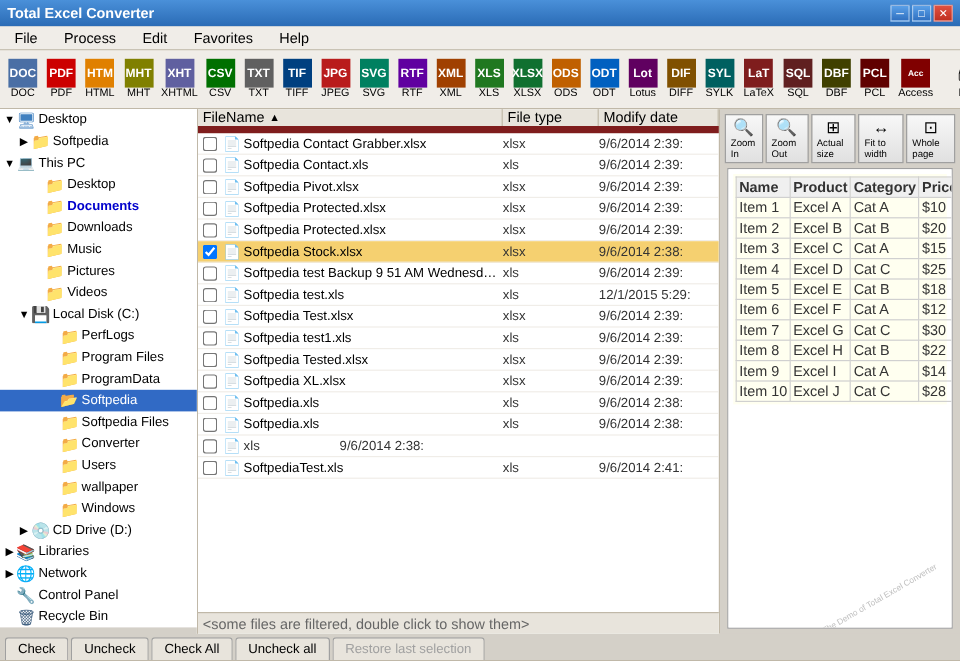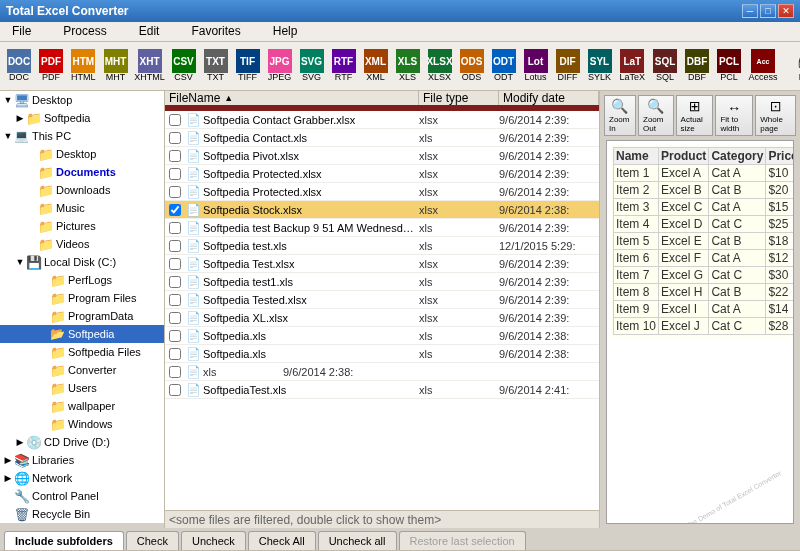--- a/index.html
+++ b/index.html
@@ -26,24 +26,24 @@
       display: flex; align-items: center; justify-content: center;
       cursor: pointer;
     }
     .title-btn.close { background: linear-gradient(to bottom, #e05040, #c03020); }
 
     
     .menu-bar {
       background: #f0ede8;
       height: 20px;
       display: flex;
-      align-items: flex-start;
+      align-items: center;
       padding: 0 4px;
       border-bottom: 1px solid #c0b8a8;
-      gap: 16px;
+      gap: 6px;
     }
     .menu-item {
       padding: 2px 8px;
       cursor: pointer;
       color: #000;
     }
 
     
     .toolbar {
       background: #f0ede8;
@@ -82,21 +82,21 @@
 
     
     .fmt-doc { background: #4a6fa5; color: white; font-size: 8px; padding: 1px; }
     .fmt-pdf { background: #c00; color: white; }
     .fmt-html { background: #e08000; color: white; font-size: 8px; }
     .fmt-mht { background: #808000; color: white; font-size: 8px; }
     .fmt-xhtml { background: #6060a0; color: white; font-size: 8px; }
     .fmt-csv { background: #007000; color: white; font-size: 8px; }
     .fmt-txt { background: #606060; color: white; font-size: 8px; }
     .fmt-tiff { background: #004080; color: white; font-size: 8px; }
-    .fmt-jpeg { background: #ec4899; color: white; font-size: 8px; }
+    .fmt-jpeg { background: #b91c1c; color: white; font-size: 8px; }
     .fmt-svg { background: #008060; color: white; font-size: 8px; }
     .fmt-rtf { background: #6000a0; color: white; font-size: 8px; }
     .fmt-xml { background: #a04000; color: white; font-size: 8px; }
     .fmt-xls { background: #207820; color: white; font-size: 8px; }
     .fmt-xlsx { background: #107030; color: white; font-size: 8px; }
     .fmt-ods { background: #c06000; color: white; font-size: 8px; }
     .fmt-odt { background: #0060c0; color: white; font-size: 8px; }
     .fmt-lotus { background: #600060; color: white; font-size: 8px; }
     .fmt-diff { background: #805000; color: white; font-size: 8px; }
     .fmt-sylk { background: #006060; color: white; font-size: 8px; }
@@ -912,21 +912,20 @@
           </tbody>
             </table>
         </div>
       </div>
       <div class="preview-watermark">The Demo of Total Excel Converter</div>
     </div>
   </div>
 </div>
 
 <div class="bottom-tabs">
-  <button class="tab-btn active">Include subfolders</button>
   <button class="tab-btn">Check</button>
   <button class="tab-btn">Uncheck</button>
   <button class="tab-btn">Check All</button>
   <button class="tab-btn">Uncheck all</button>
   <button class="tab-btn tab-disabled">Restore last selection</button>
 </div>
 
 <div class="status-bar">
   
   

